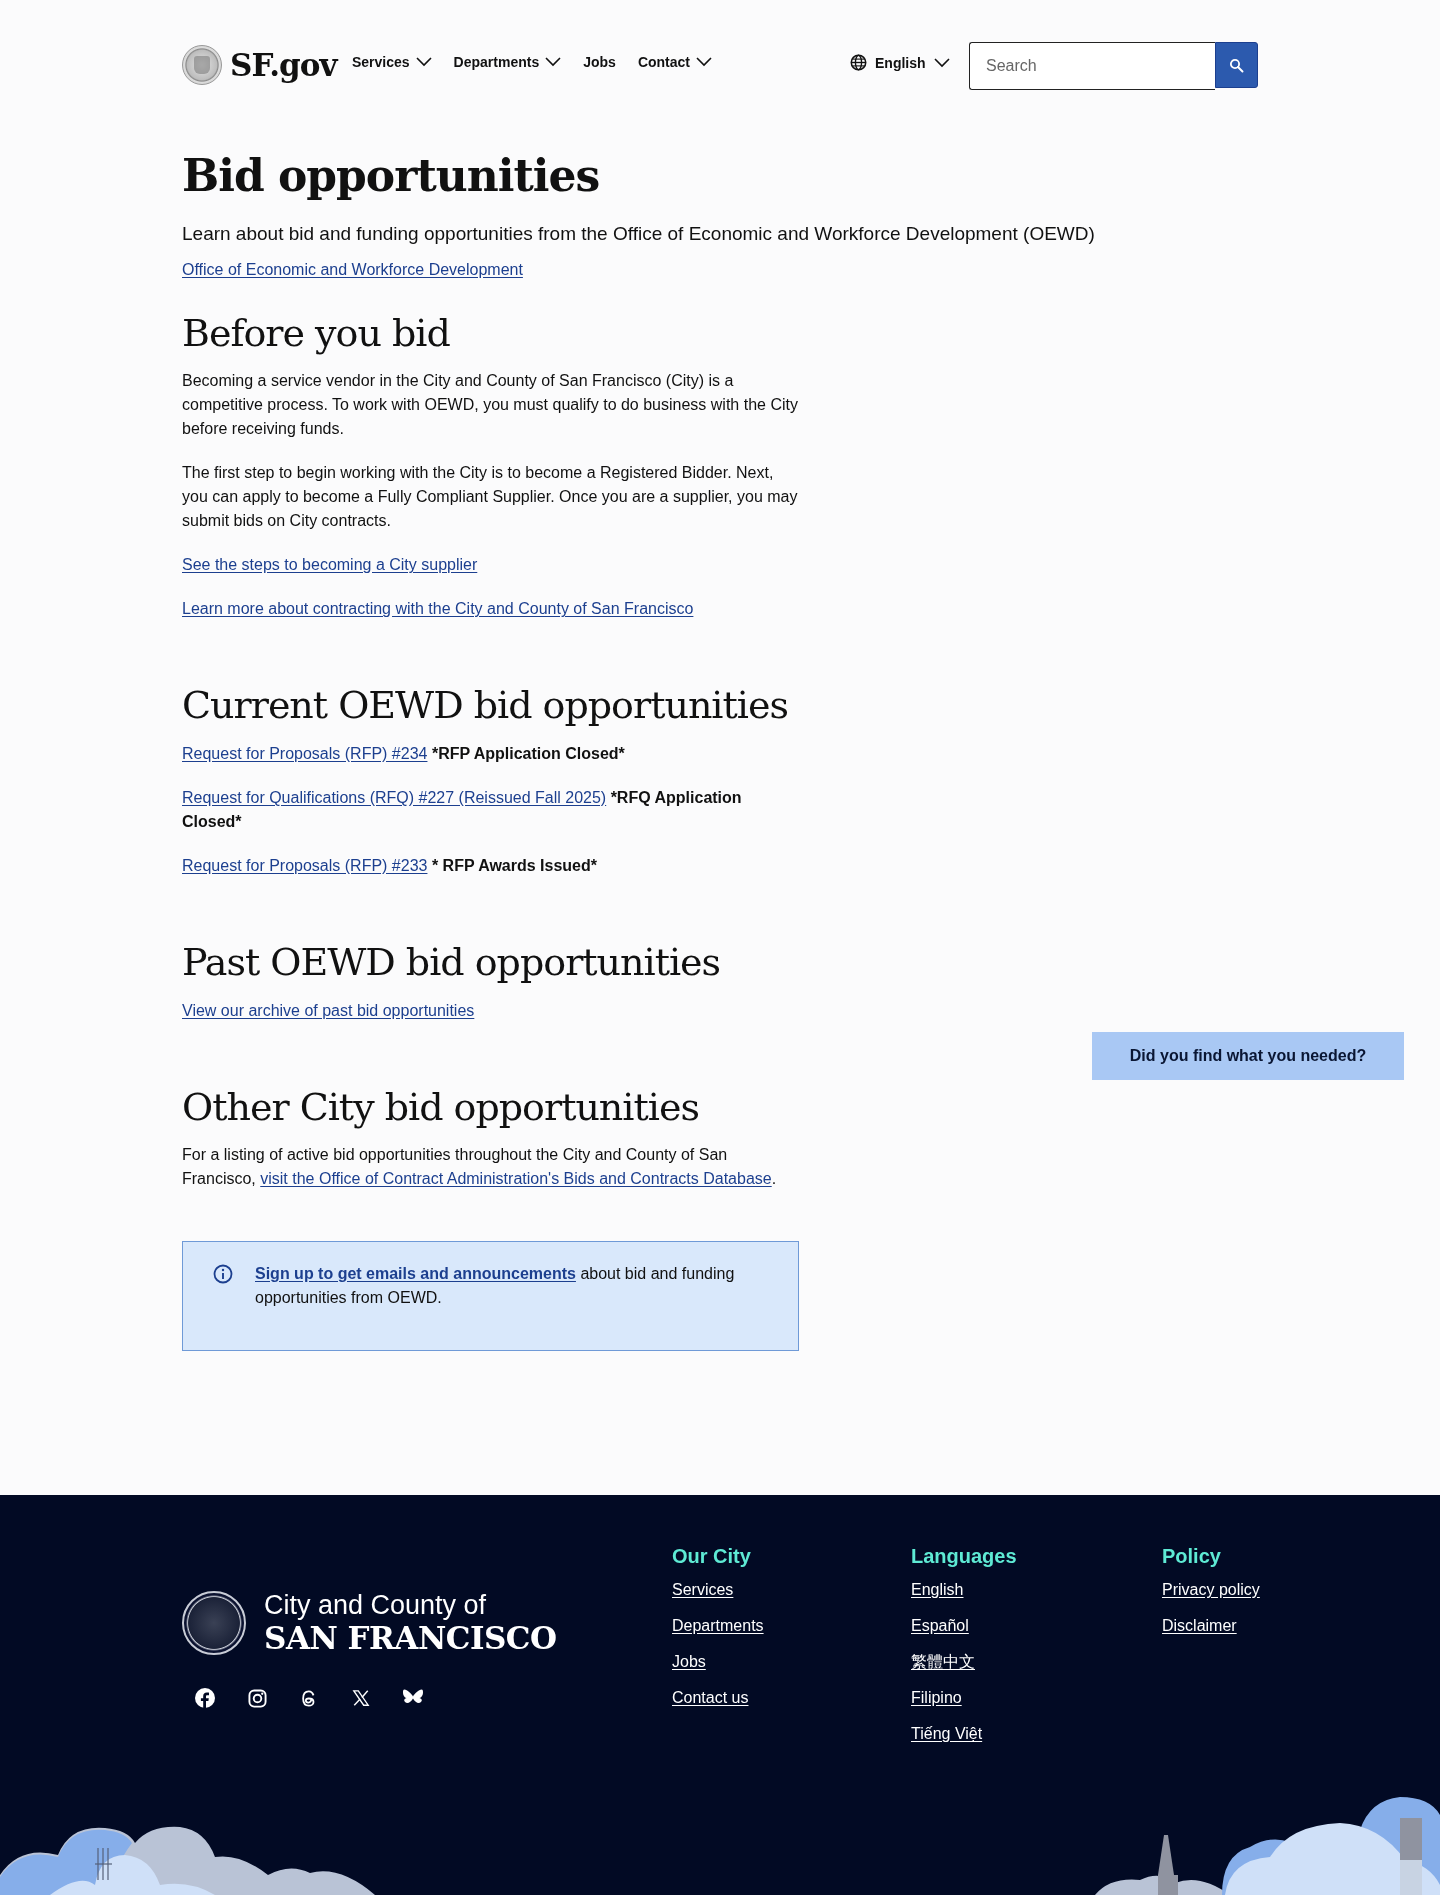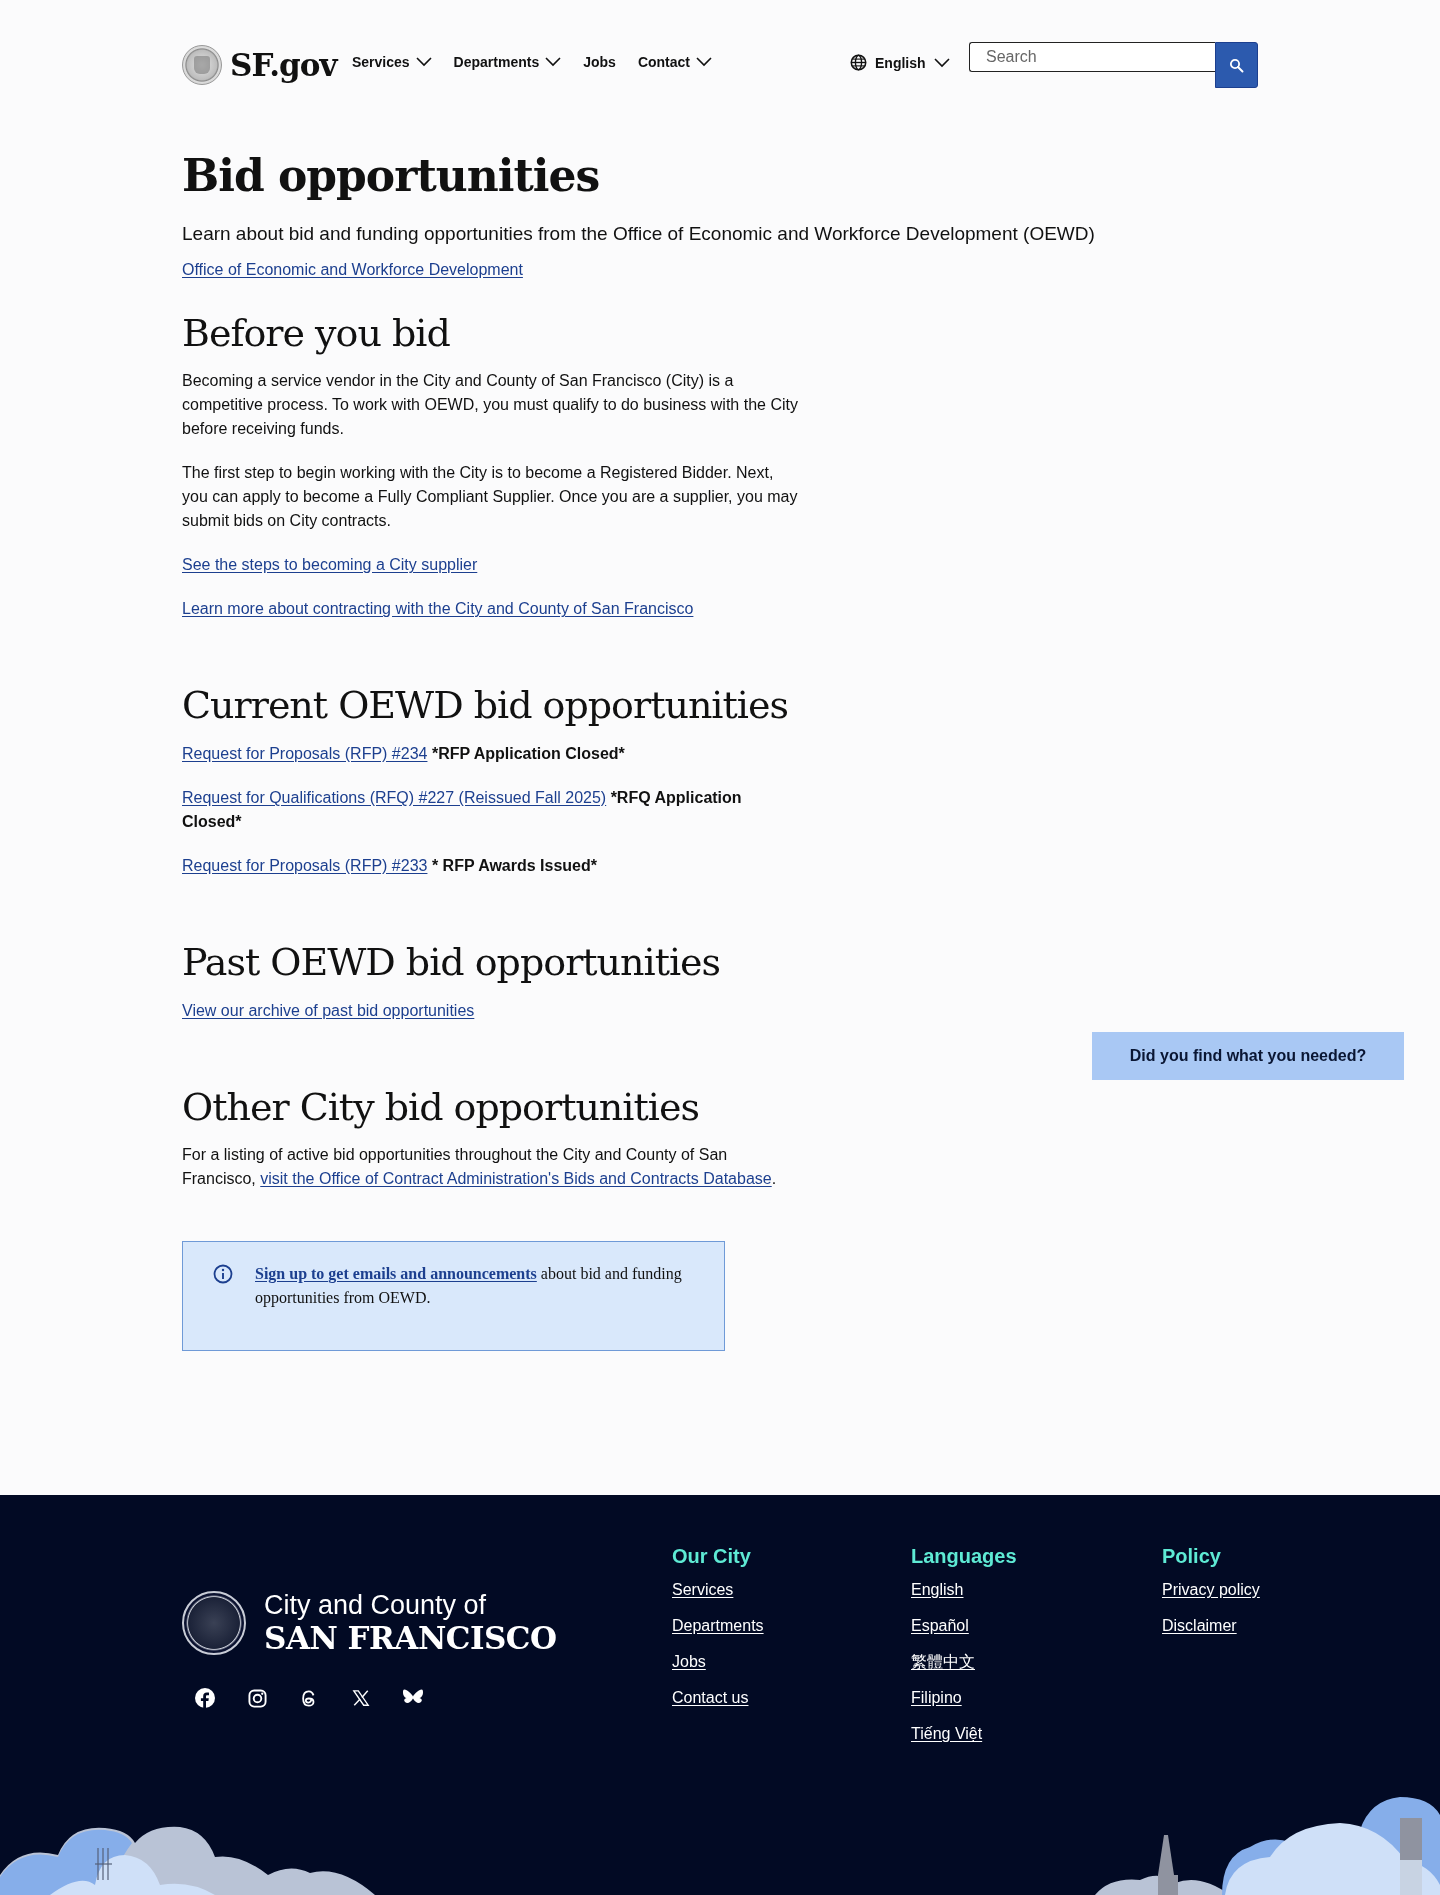--- a/index.html
+++ b/index.html
@@ -11,35 +11,35 @@
     .header { position: absolute; top: 0; left: 0; width: 1440px; height: 130px; }
     .logo { position: absolute; left: 182px; top: 45px; display: flex; align-items: center; gap: 8px; cursor: pointer; }
     .seal { width: 40px; height: 40px; border-radius: 50%; background: radial-gradient(circle, #e5e5e5 0%, #bdbdbd 55%, #8a8a8a 60%, #dcdcdc 64%, #c2c2c2 100%); border: 1px solid #999; position: relative; }
     .seal::after { content: ""; position: absolute; left: 11px; top: 10px; width: 16px; height: 18px; background: #777; border-radius: 3px 3px 6px 6px; opacity: .55; }
     .logo-text { font-family: "DejaVu Serif", serif; font-weight: bold; font-size: 31px; letter-spacing: -1px; color: #111; }
     .nav { position: absolute; left: 352px; top: 54px; display: flex; gap: 22px; align-items: center; }
     .nav-item { display: flex; align-items: center; gap: 6px; font-weight: bold; font-size: 14px; color: #111; cursor: pointer; }
     .chev { width: 16px; height: 10px; display: inline-block; }
     .lang { position: absolute; left: 850px; top: 54px; display: flex; align-items: center; gap: 8px; font-weight: bold; font-size: 14px; cursor: pointer; }
     .search { position: absolute; left: 969px; top: 42px; width: 289px; height: 46px; display: flex; }
-    .search input { width: 246px; height: 30px; border: 1px solid #222; border-right: none; border-radius: 3px 0 0 3px; padding-left: 16px; font-size: 16px; font-family: "Liberation Sans", sans-serif; background: #fff; color: #111; }
+    .search input { width: 246px; height: 48px; border: 1px solid #222; border-right: none; border-radius: 3px 0 0 3px; padding-left: 16px; font-size: 16px; font-family: "Liberation Sans", sans-serif; background: #fff; color: #111; }
     .search input::placeholder { color: #666; }
     .search-btn { width: 43px; height: 46px; background: #2c5aae; border: 1px solid #1c3f8f; border-radius: 0 3px 3px 0; display: flex; align-items: center; justify-content: center; cursor: pointer; }
 
     
     .main { position: absolute; left: 182px; top: 150px; width: 1080px; }
     h1 { font-family: "DejaVu Serif", serif; font-weight: bold; font-size: 44px; letter-spacing: -1px; line-height: 1.2; color: #111; }
     .lede { font-size: 19px; line-height: 30px; margin-top: 16px; color: #111; }
     .dept-link { display: inline-block; margin-top: 12px; font-size: 16px; }
     h2 { font-family: "DejaVu Serif", serif; font-weight: normal; font-size: 38px; letter-spacing: -1px; color: #111; line-height: 1.2; }
     .col { width: 620px; }
     p { font-size: 16px; line-height: 24px; }
     .block { margin-top: 20px; }
     .status { font-weight: bold; color: #111; }
-    .callout { width: 543px; height: 110px; background: #d9e8fb; border: 1px solid #6f9ad7; padding: 20px 30px 20px 72px; position: relative; font-size: 16px; line-height: 24px; font-family: Liberation Serif, serif; }
+    .callout { width: 617px; height: 110px; background: #d9e8fb; border: 1px solid #6f9ad7; padding: 20px 30px 20px 72px; position: relative; font-size: 16px; line-height: 24px; }
     .callout .info { position: absolute; left: 30px; top: 22px; }
     .callout a { font-weight: bold; }
 
     .feedback { position: absolute; left: 1092px; top: 1032px; width: 312px; height: 48px; background: #a9c8f4; display: flex; align-items: center; justify-content: center; font-weight: bold; font-size: 16px; color: #0a1633; cursor: pointer; }
 
     
     .footer { position: absolute; top: 1495px; left: 0; width: 1440px; height: 400px; background: #020a24; overflow: hidden; }
     .f-brand { position: absolute; left: 182px; top: 95px; display: flex; align-items: center; gap: 18px; }
     .f-seal { width: 64px; height: 64px; border-radius: 50%; border: 2px solid #c8ccd6; background: radial-gradient(circle, #3a4155 0%, #1b2238 60%, #c8ccd6 62%, #0b1230 66%); }
     .f-name1 { font-size: 27px; color: #fff; line-height: 30px; }

